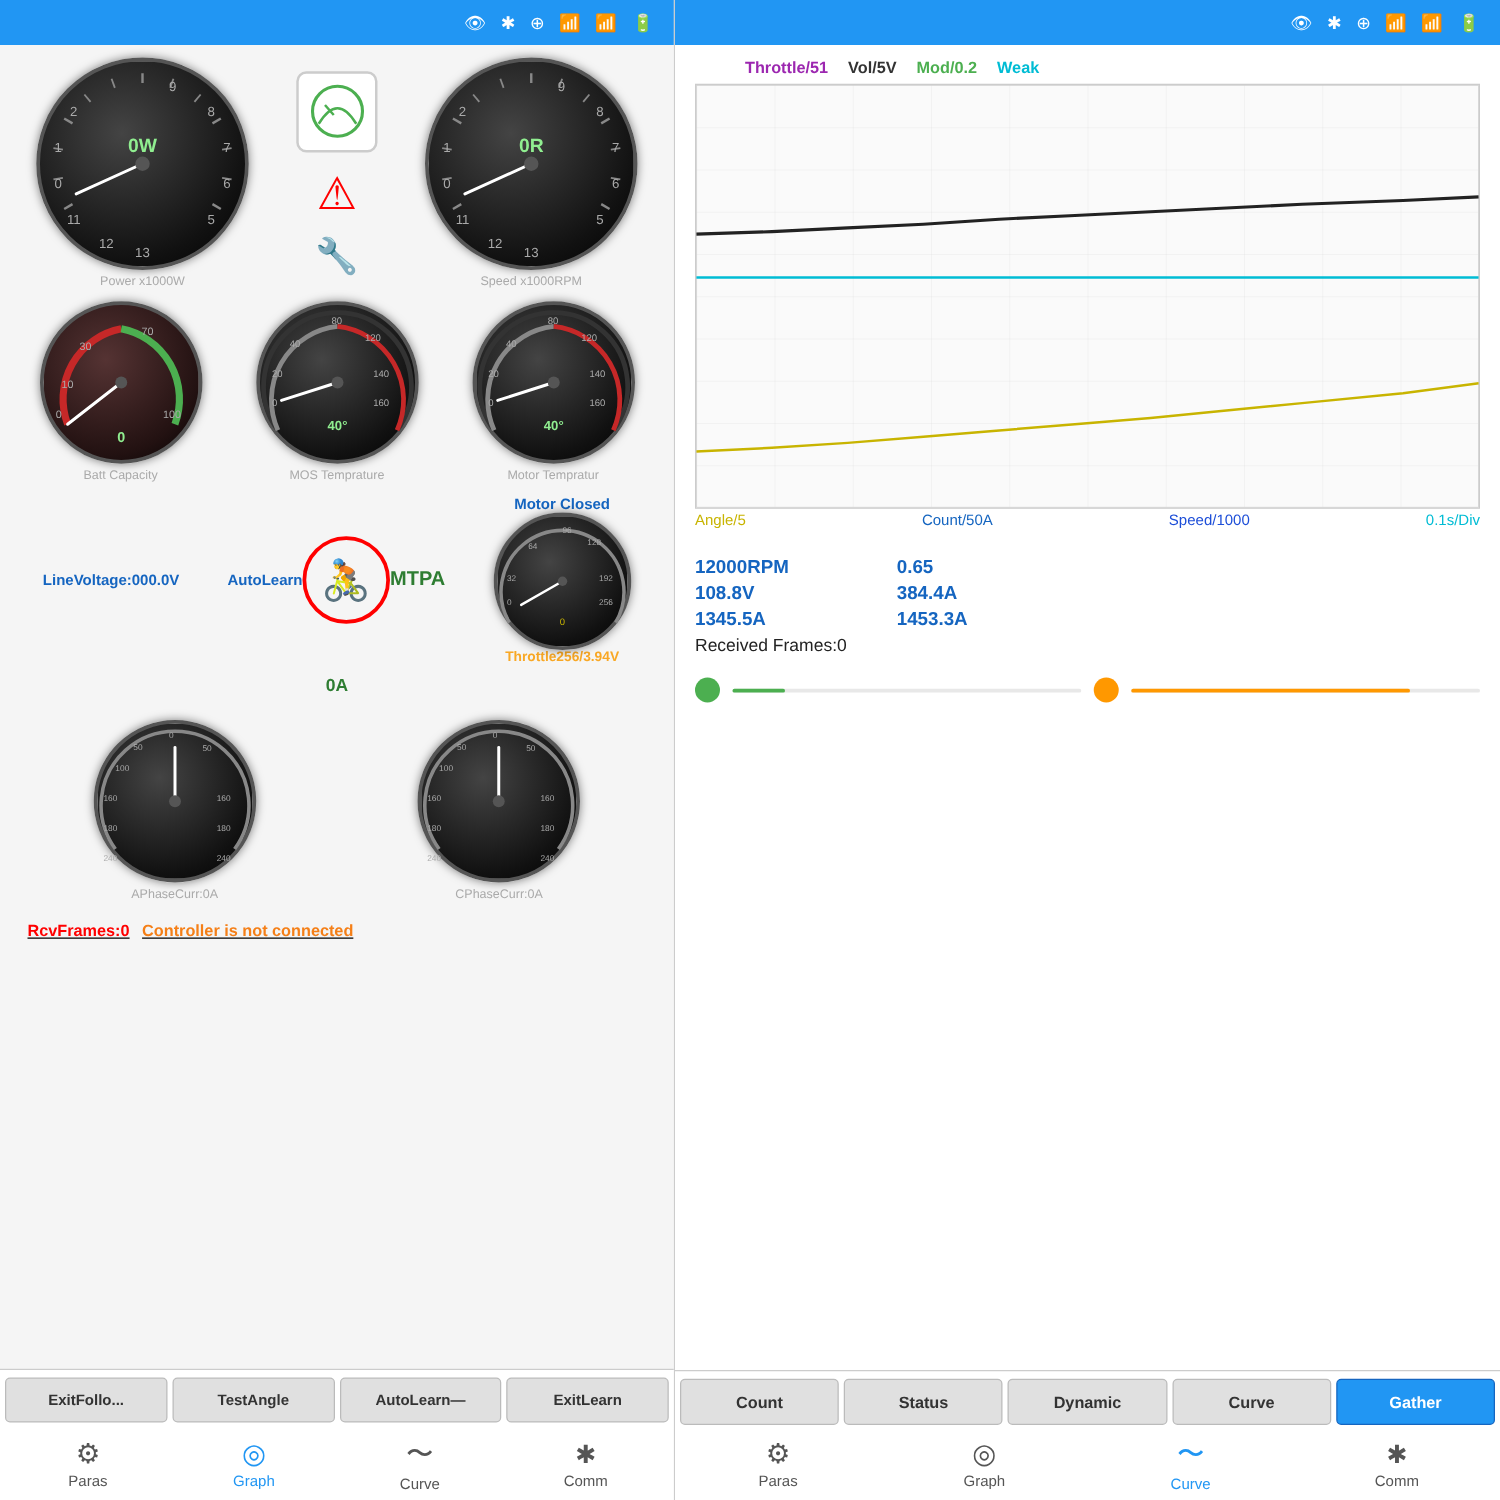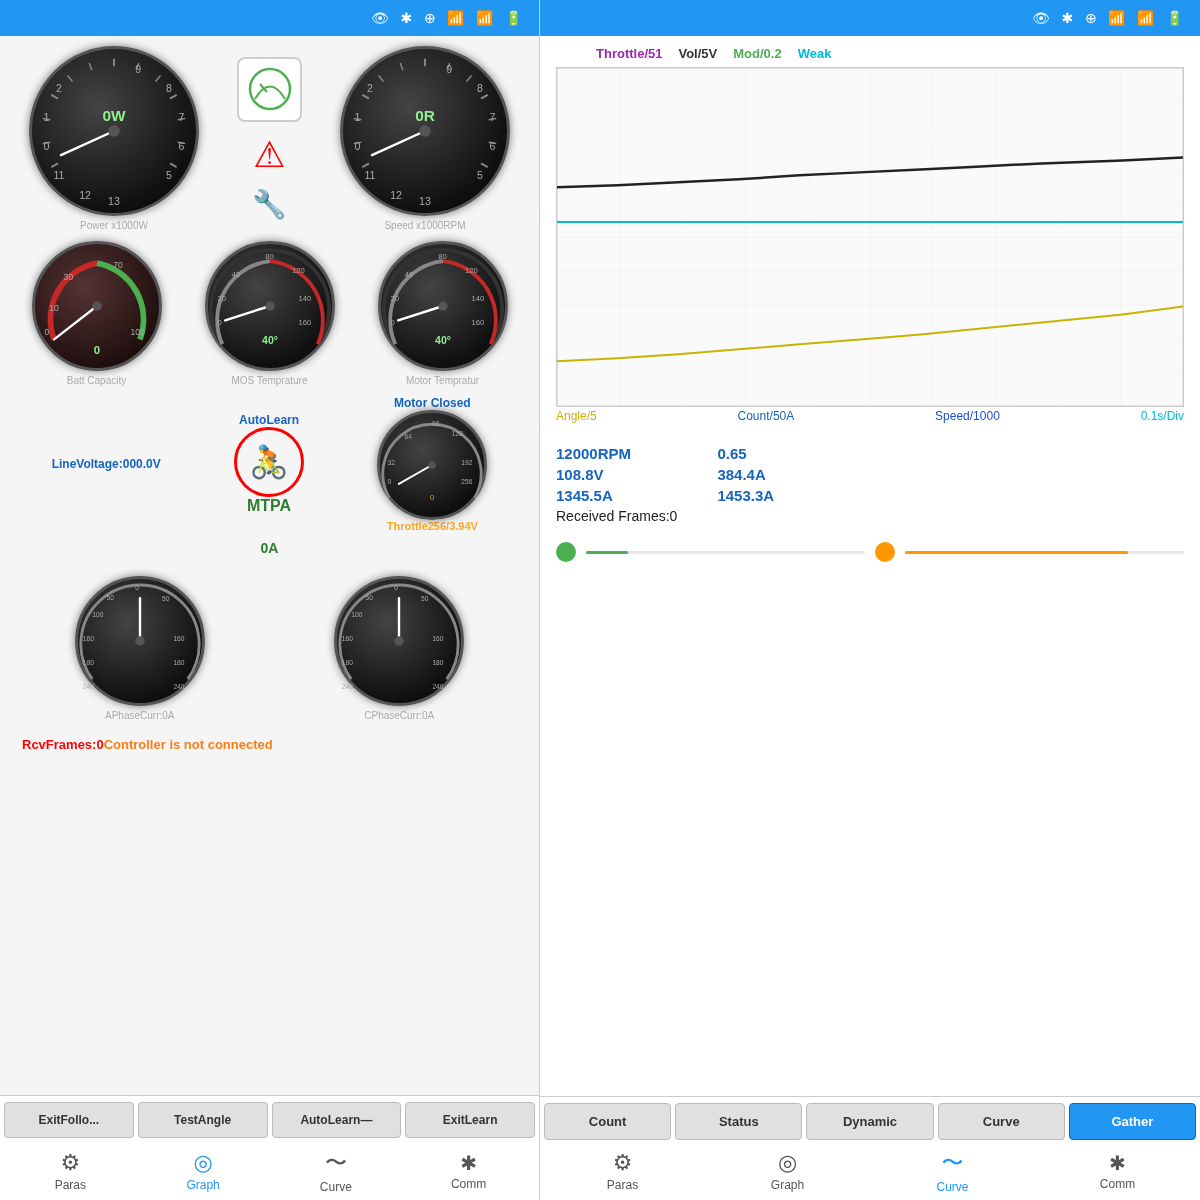--- a/index.html
+++ b/index.html
@@ -165,21 +165,23 @@
       display: flex;
       justify-content: space-around;
       align-items: center;
       margin-bottom: 8px;
     }
 
     
     .status-text-row {
       padding: 8px 12px;
       display: flex;
+      gap: 10px;
       align-items: flex-start;
+      text-decoration: underline;
     }
 
     .rcv-text {
       color: red;
       font-size: 13px;
       font-weight: bold;
     }
 
     .not-connected {
       color: #f57f17;
@@ -605,21 +607,21 @@
                 <circle cx="65" cy="65" r="5" fill="#555"></circle>
                 <text x="65" y="105" fill="#90EE90" font-size="11" text-anchor="middle" font-weight="bold">40°</text>
               </svg>
             </div>
             <div class="gauge-label">Motor Tempratur</div>
           </div>
         </div>
 
         <div class="info-row">
           <div style="font-size:12px; font-weight:bold; color:#1565C0;">LineVoltage:000.0V</div>
-          <div style="display:flex;flex-direction:column;align-items:center;">
+          <div style="display:flex;align-items:center;">
             <div style="font-size:12px;font-weight:bold;color:#1565C0;">AutoLearn</div>
             <div class="cyclist-icon">🚴</div>
             <div style="font-size:16px;font-weight:bold;color:#2e7d32;">MTPA</div>
           </div>
           <div style="display:flex;flex-direction:column;align-items:center;">
             <div style="font-size:12px;font-weight:bold;color:#1565C0;">Motor Closed</div>
 
             <div class="gauge-rel gauge-circle gauge-small">
               <svg viewBox="0 0 110 110" class="gauge-svg">
                 <path d="M10,90 A52,52 0 1,1 100,90" stroke="#888" stroke-width="3" fill="none"></path>

